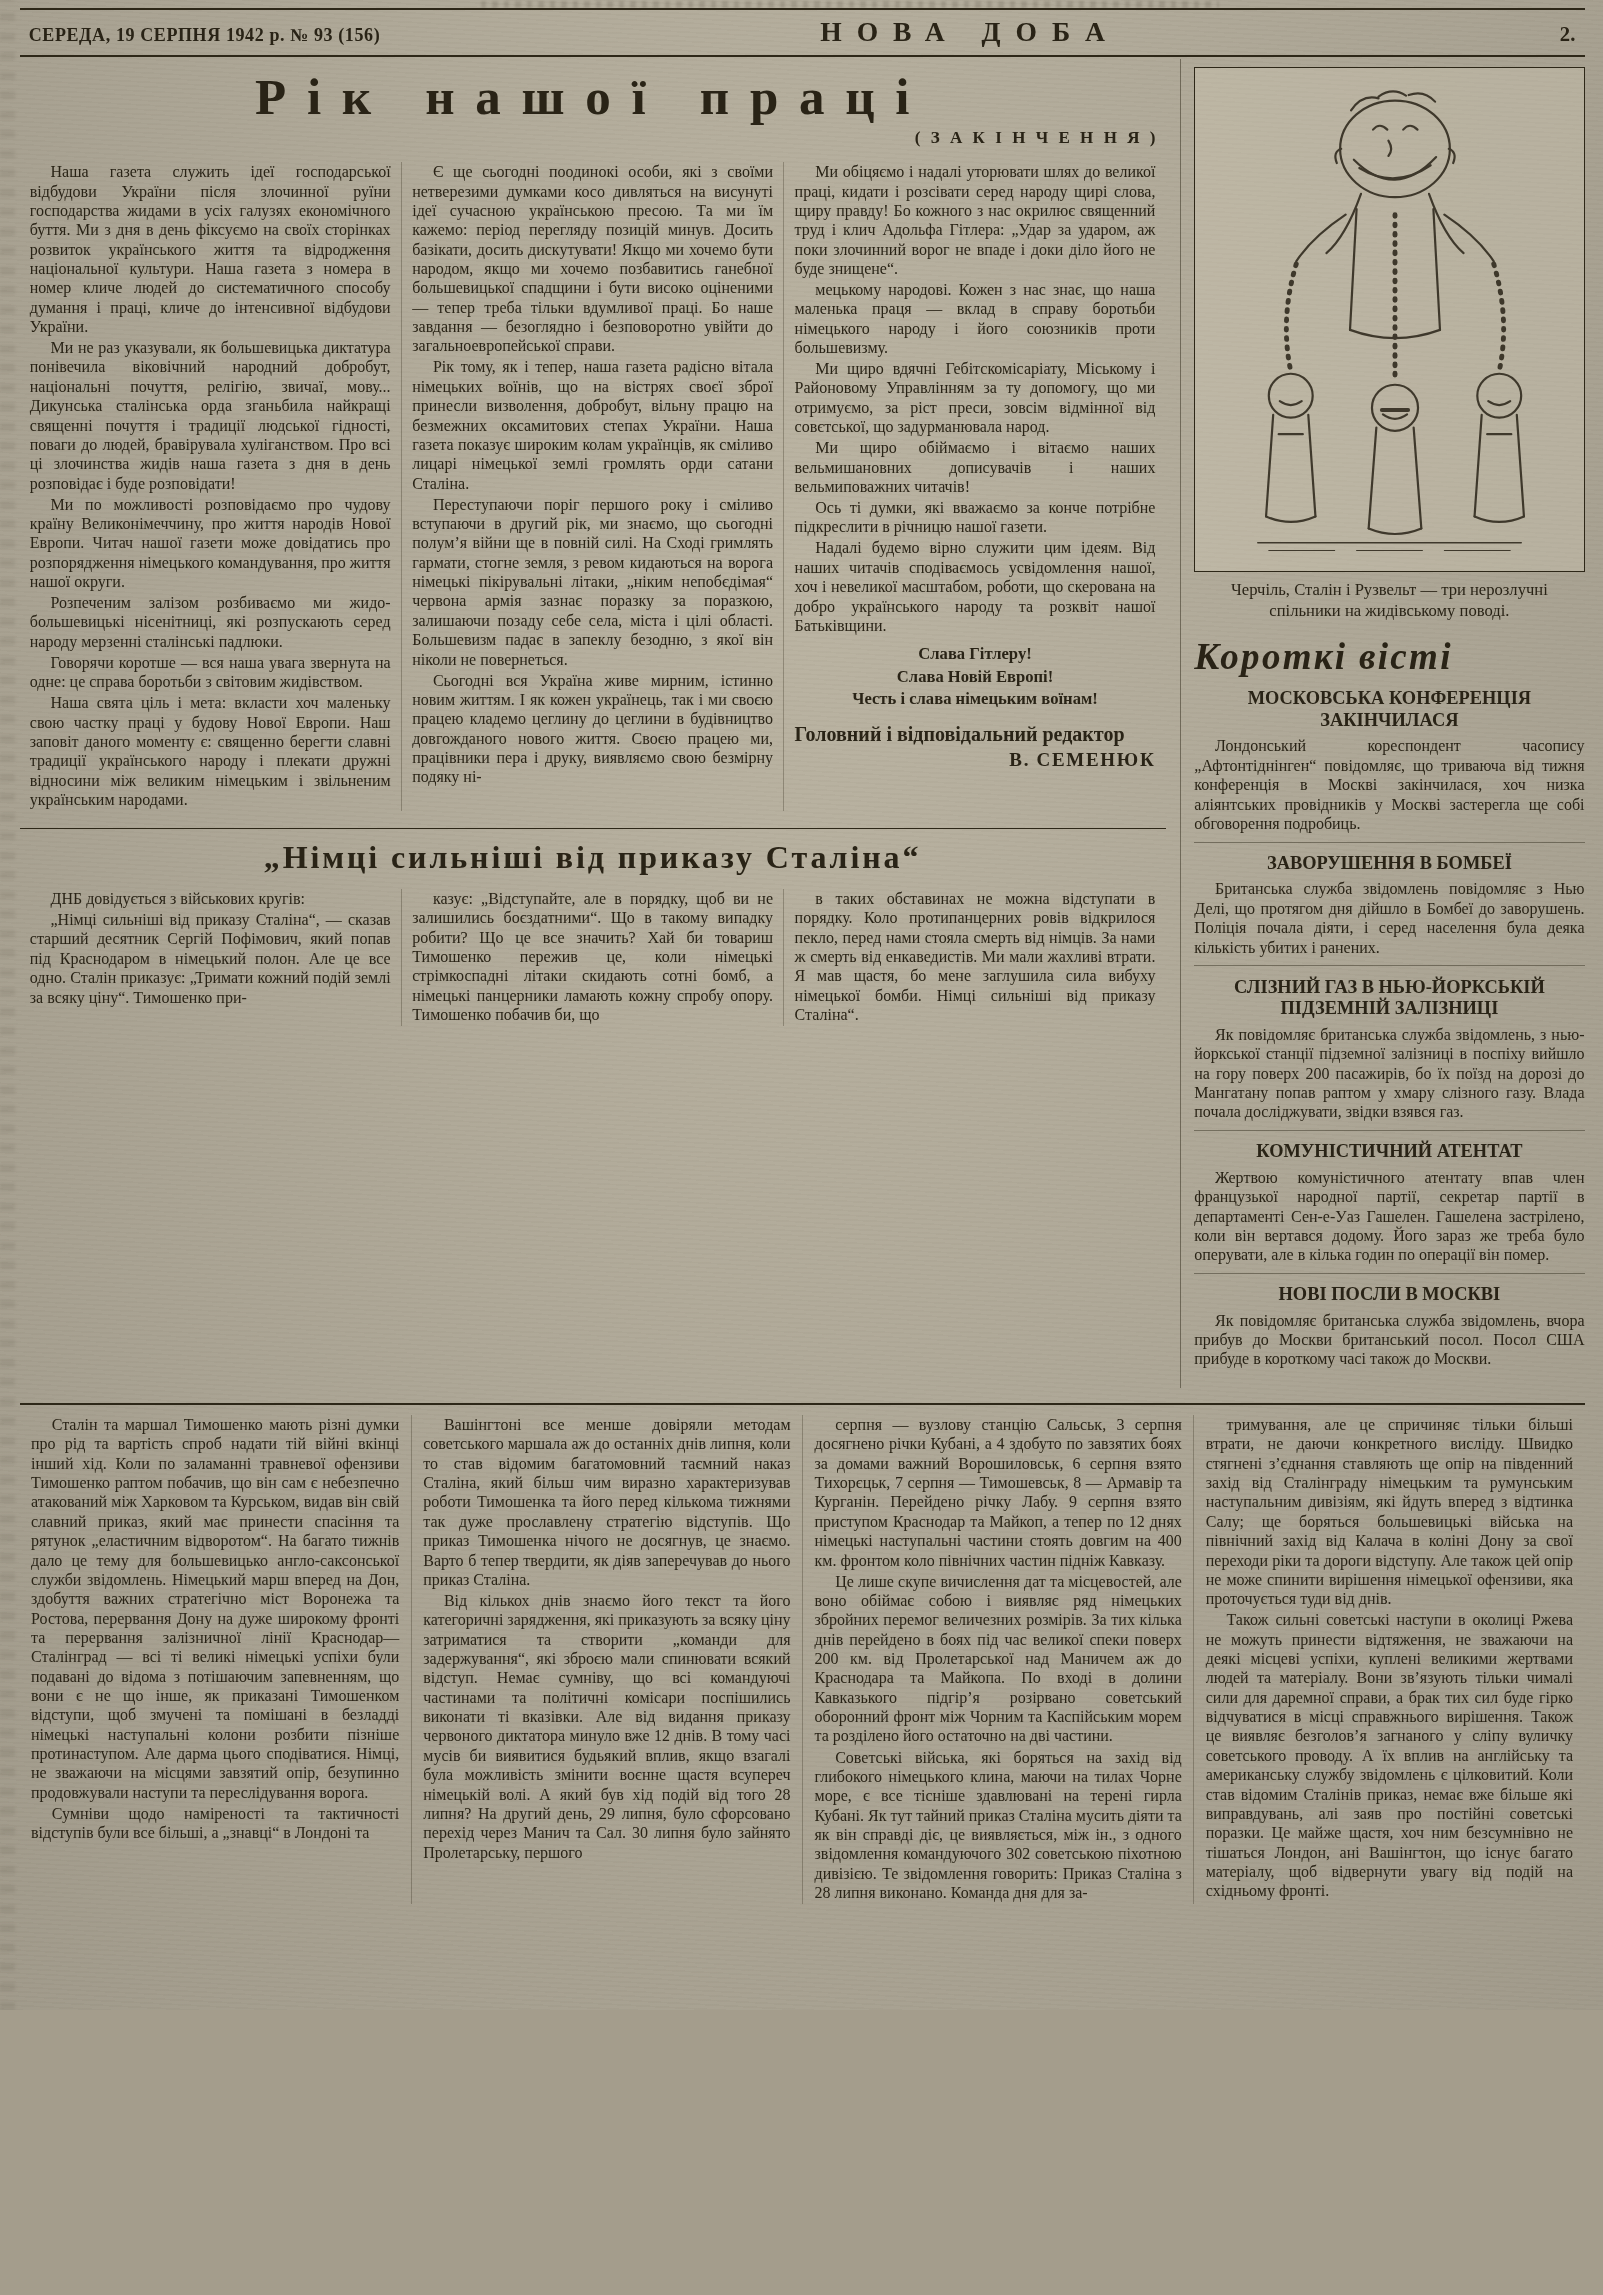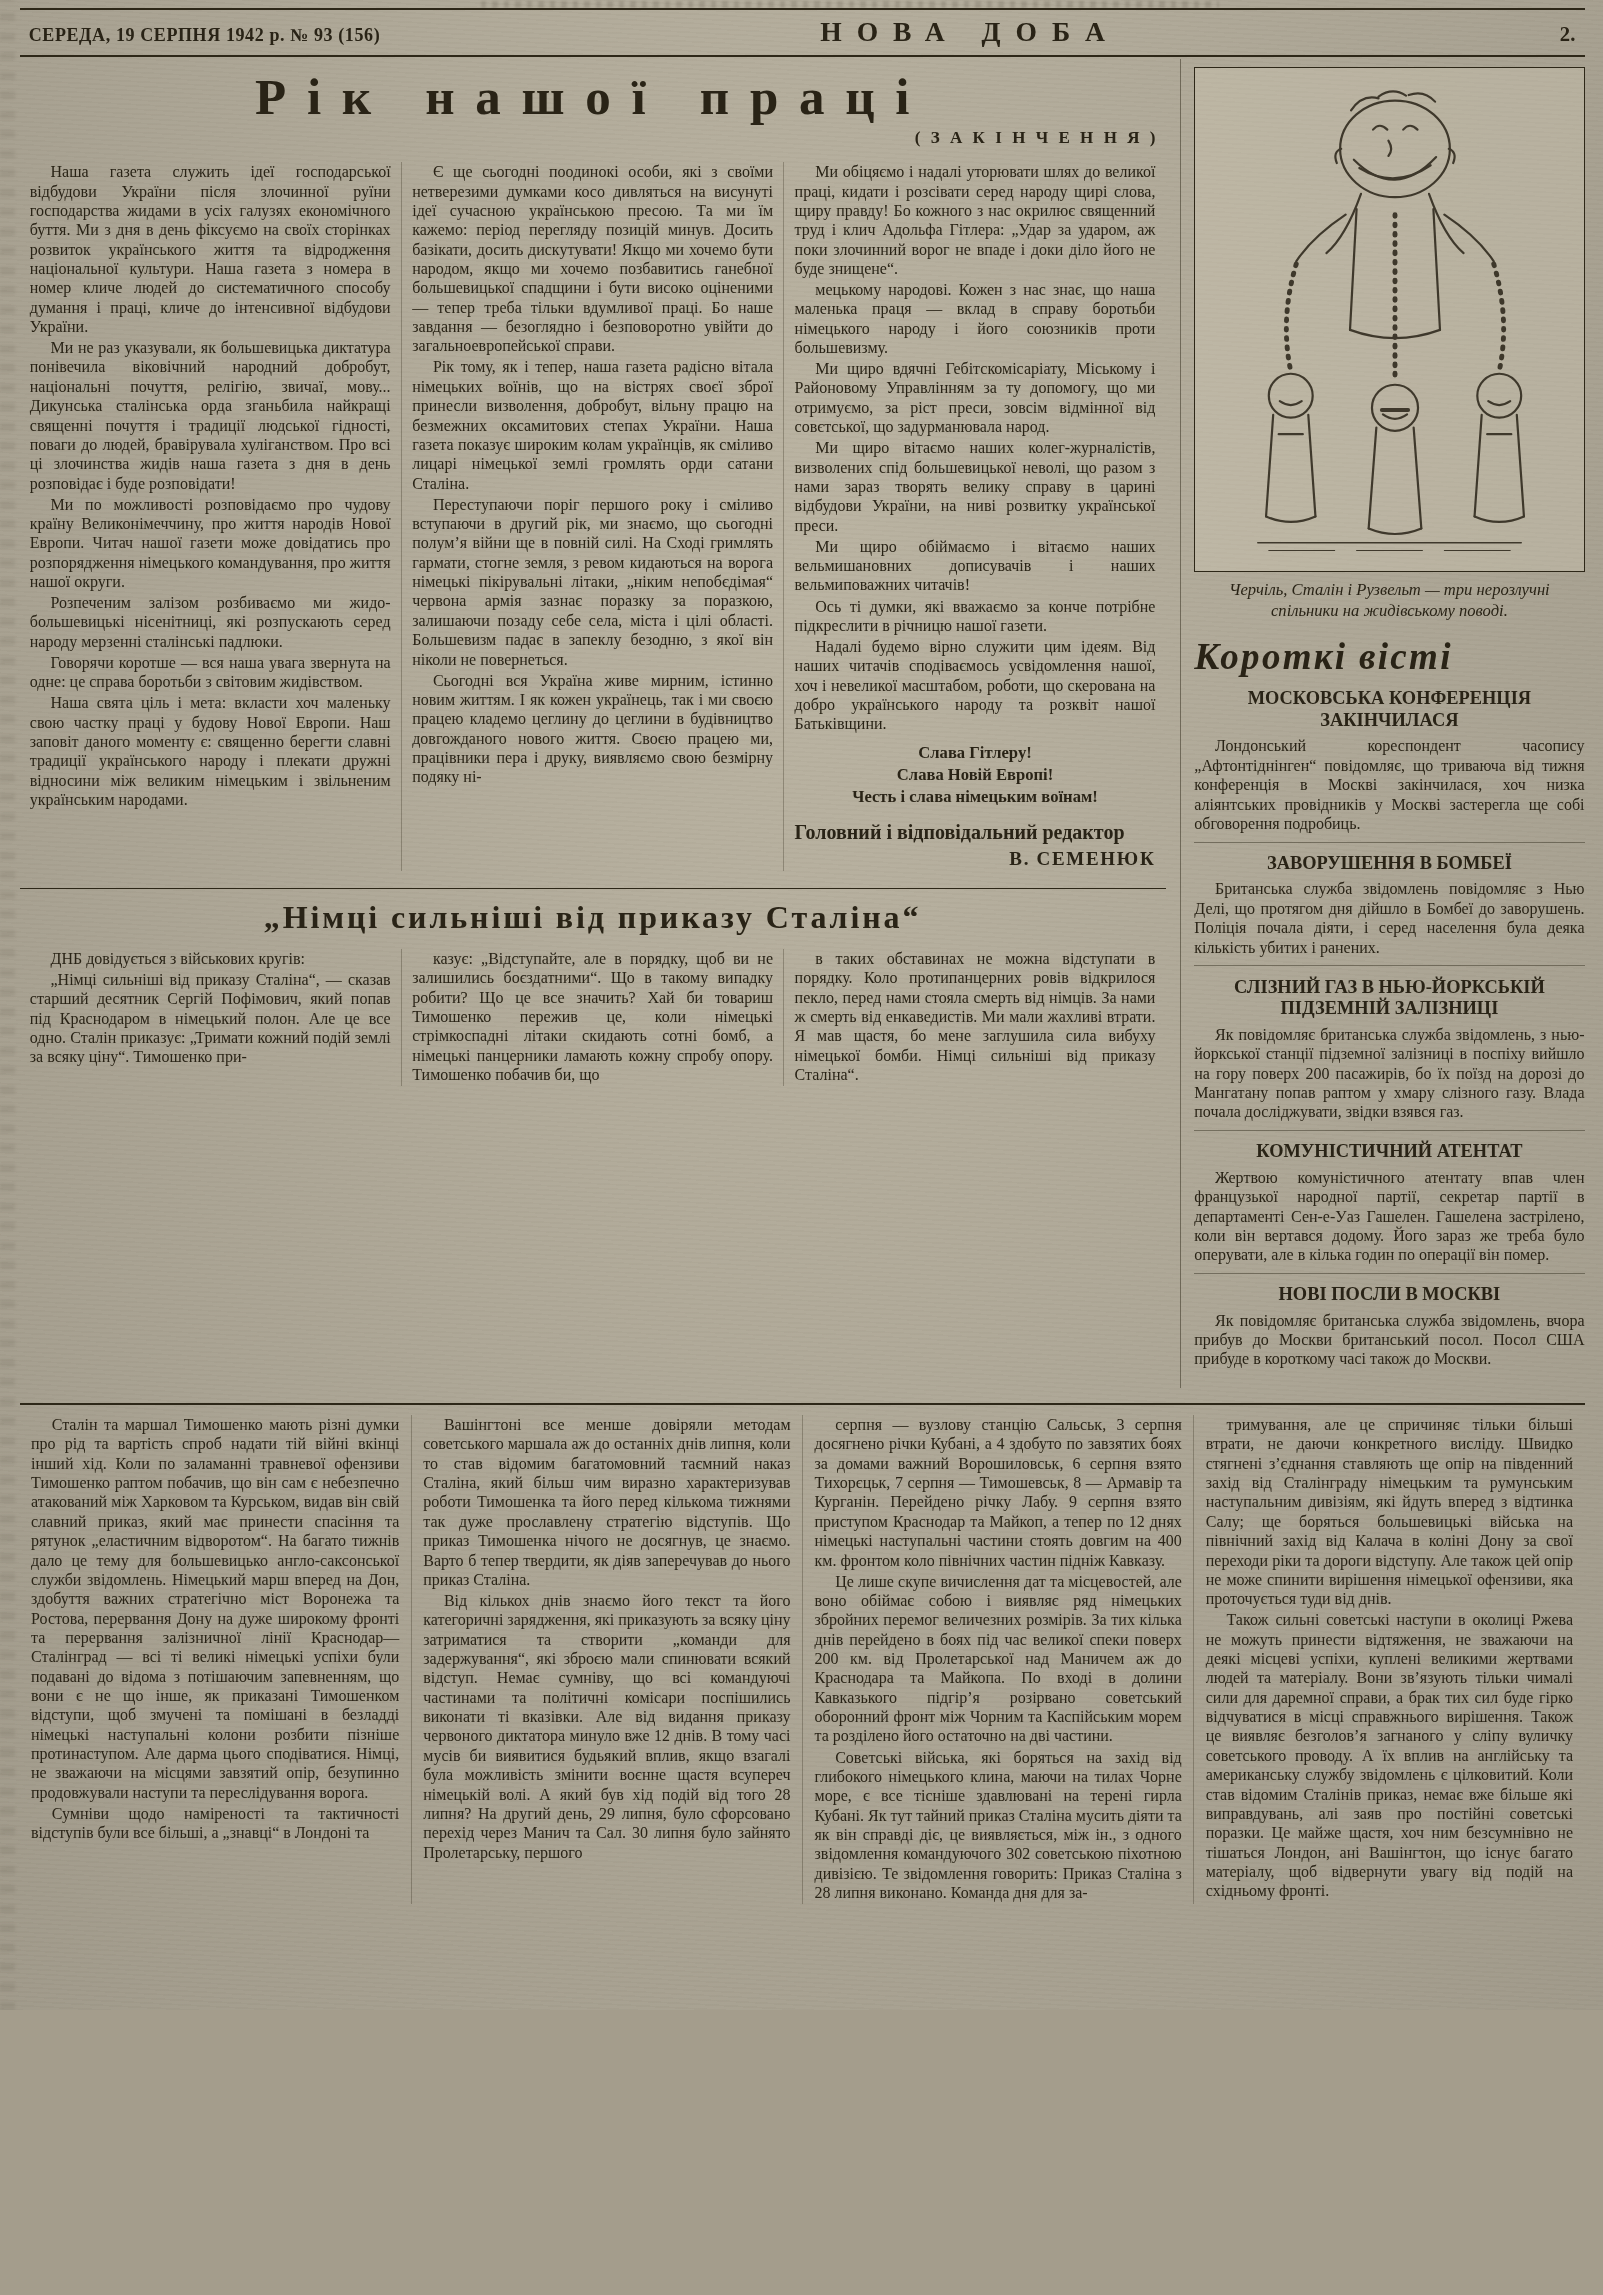--- a/index.html
+++ b/index.html
@@ -69,21 +69,21 @@
   .stalin{ margin-top:17px; border-top:1.7px solid #2d2718; padding-top:5.7px; }
   .stalin-title{
     text-align:center; font-size:32px; font-weight:bold; letter-spacing:2.9px; margin:4.6px 0 12.6px 0;
   }
   
   .cartoon-box{
     border:1.7px solid #2d2718; height:505px; margin-top:8px;
     background:rgba(222,215,195,.28); padding:4.6px;
   }
   .cartoon-caption{
-    font-size:16.6px; font-style:italic; text-align:center; margin:8px 12.6px 13.8px 12.6px; line-height:1.25;
+    font-size:16.6px; text-align:center; margin:8px 12.6px 13.8px 12.6px; line-height:1.25;
   }
   .shortnews-title{
     text-align:left; font-size:37px; font-weight:bold; font-style:italic;
     letter-spacing:2.3px; margin:2.3px 0 10.3px 0;
   }
   .news-item{ margin-bottom:10.3px; padding-bottom:6.9px; }
   .news-item:not(:last-child){ border-bottom:1.1px solid rgba(45,39,24,.45); }
   .news-heading{
     text-align:center; font-weight:bold; font-size:18.4px; line-height:1.18; margin:0 17px 4.6px 17px;
   }
@@ -134,21 +134,20 @@
               <p>Є ще сьогодні поодинокі особи, які з своїми нетверезими думками косо дивляться на висунуті ідеї сучасною українською пресою. Та ми їм кажемо: період перегляду позицій минув. Досить базікати, досить дискутувати! Якщо ми хочемо бути народом, якщо ми хочемо позбавитись ганебної большевицької спадщини і бути високо оціненими — тепер треба тільки вдумливої праці. Бо наше завдання — безоглядно і безповоротно увійти до загальноевропейської справи.</p>
               <p>Рік тому, як і тепер, наша газета радісно вітала німецьких воїнів, що на вістрях своєї зброї принесли визволення, добробут, вільну працю на безмежних оксамитових степах України. Наша газета показує широким колам українців, як сміливо лицарі німецької землі громлять орди сатани Сталіна.</p>
               <p>Переступаючи поріг першого року і сміливо вступаючи в другий рік, ми знаємо, що сьогодні полум’я війни ще в повній силі. На Сході гримлять гармати, стогне земля, з ревом кидаються на ворога німецькі пікірувальні літаки, „ніким непобєдімая“ червона армія зазнає поразку за поразкою, залишаючи позаду себе села, міста і цілі області. Большевизм падає в запеклу безодню, з якої він ніколи не повернеться.</p>
               <p>Сьогодні вся Україна живе мирним, істинно новим життям. І як кожен українець, так і ми своєю працею кладемо цеглину до цеглини в будівництво довгожданого нового життя. Своєю працею ми, працівники пера і друку, виявляємо свою безмірну подяку ні-</p>
             </div>
           <div class="col">
             <div>
                 <p>Ми обіцяємо і надалі уторювати шлях до великої праці, кидати і розсівати серед народу щирі слова, щиру правду! Бо кожного з нас окрилює священний труд і клич Адольфа Гітлера: „Удар за ударом, аж поки злочинний ворог не впаде і доки діло його не буде знищене“.</p>
                 <p>мецькому народові. Кожен з нас знає, що наша маленька праця — вклад в справу боротьби німецького народу і його союзників проти большевизму.</p>
                 <p>Ми щиро вдячні Гебітскомісаріату, Міському і Районовому Управлінням за ту допомогу, що ми отримуємо, за ріст преси, зовсім відмінної від совєтської, що задурманювала народ.</p>
-                <p>Ми щиро вітаємо наших колег-журналістів, визволених спід большевицької неволі, що разом з нами зараз творять велику справу в царині відбудови України, на ниві розвитку української преси.</p>
                 <p>Ми щиро обіймаємо і вітаємо наших вельмишановних дописувачів і наших вельмиповажних читачів!</p>
                 <p>Ось ті думки, які вважаємо за конче потрібне підкреслити в річницю нашої газети.</p>
                 <p>Надалі будемо вірно служити цим ідеям. Від наших читачів сподіваємось усвідомлення нашої, хоч і невеликої масштабом, роботи, що скерована на добро українського народу та розквіт нашої Батьківщини.</p>
               </div>
             <div class="slogans">
               <div>Слава Гітлеру!</div>
               <div>Слава Новій Европі!</div>
               <div>Честь і слава німецьким воїнам!</div>
             </div>
             <div class="signature">

